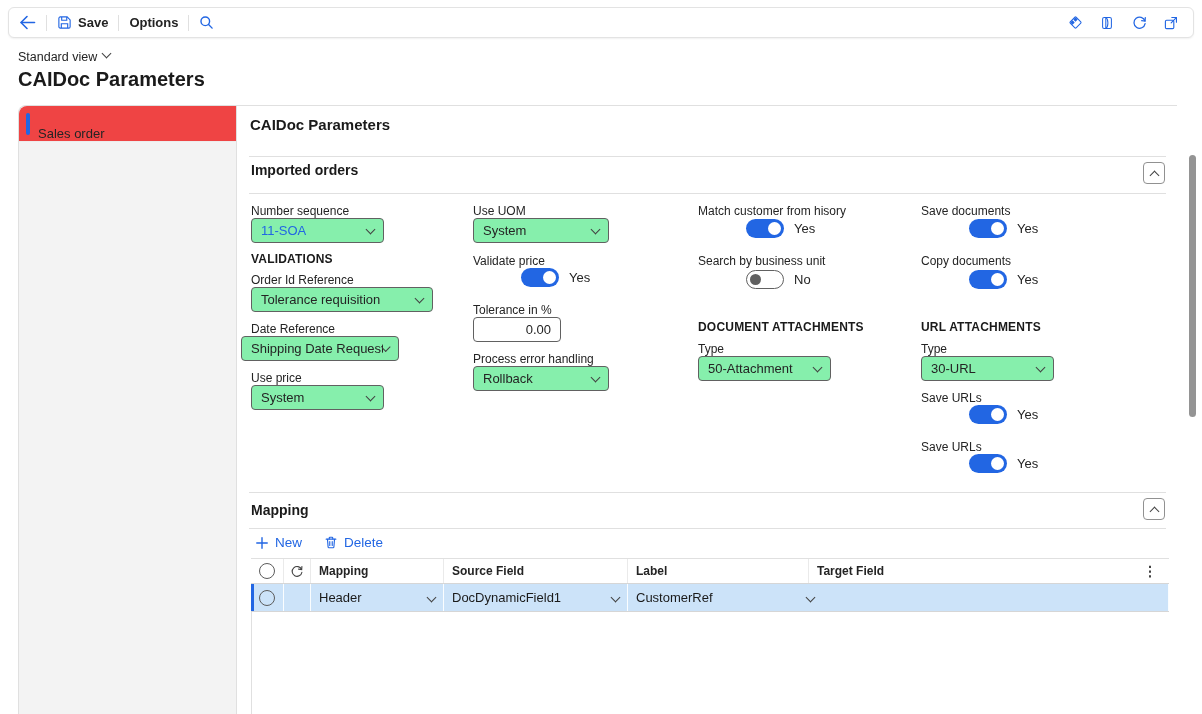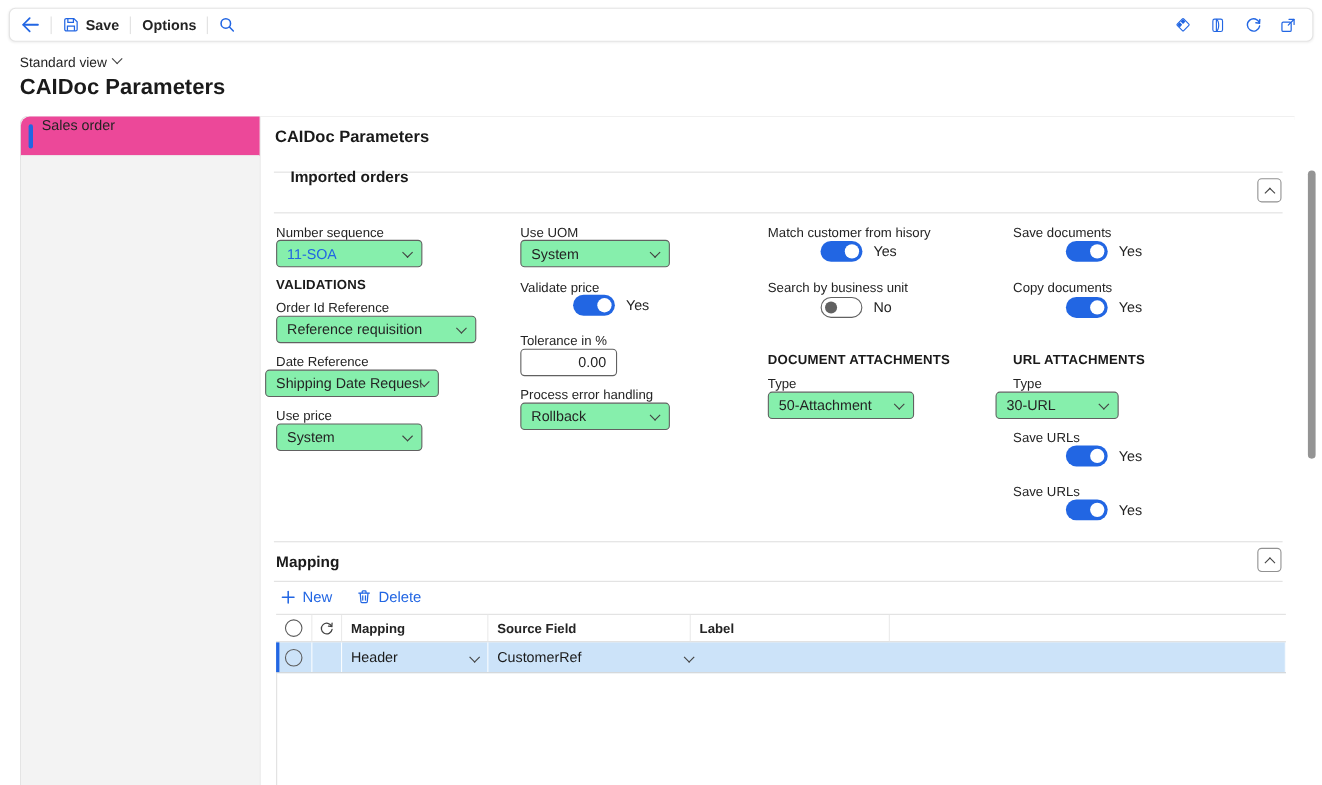--- a/index.html
+++ b/index.html
@@ -25,21 +25,21 @@
   .chev { width:7px; height:7px; border-right:1.4px solid #424242; border-bottom:1.4px solid #424242; transform:rotate(45deg); display:inline-block; }
   .chev.up { transform:rotate(-135deg); margin-top:4px; }
   .h1 { position:absolute; left:18px; top:68px; font-size:20px; font-weight:700; color:#1a1a1a; }
   
   .card {
     position:absolute; left:18px; top:105px; width:1159px; height:609px;
     border-top:1px solid #e0e0e0; border-left:1px solid #e0e0e0;
     border-top-left-radius:8px; background:#fff;
   }
   .sidebar { position:absolute; left:0; top:0; width:218px; height:609px; background:#f3f3f3; border-right:1px solid #e0e0e0; border-top-left-radius:8px; }
-  .side-item { position:relative; height:36px; background:#ec4899; border-top-left-radius:8px; border-bottom:1px solid #ededed; display:flex; align-items:flex-start; cursor:pointer; }
+  .side-item { position:relative; height:36px; background:#ef4444; border-top-left-radius:8px; border-bottom:1px solid #ededed; display:flex; align-items:flex-end; cursor:pointer; }
   .side-item .accent { position:absolute; left:7px; top:7px; width:4px; height:22px; background:#2266e3; border-radius:2px; }
   .side-item .s-lbl { margin-left:19px; font-size:13px; color:#242424; }
   .main { position:absolute; left:218px; top:0; width:941px; height:609px; }
   .panel-title { position:absolute; left:13px; top:10px; font-size:15px; font-weight:700; color:#1a1a1a; }
   .hr { position:absolute; left:12px; width:917px; height:1px; background:#e0e0e0; }
   .sec-title { position:absolute; font-size:14px; font-weight:700; color:#1a1a1a; }
   .collapse-btn { position:absolute; left:906px; width:22px; height:22px; border:1px solid #919191; border-radius:4px; background:#fff; display:flex; align-items:center; justify-content:center; cursor:pointer; }
   
   .lbl { position:absolute; font-size:12px; color:#242424; white-space:nowrap;text-align:center; }
   .grp { position:absolute; font-size:12px; font-weight:700; color:#1a1a1a; letter-spacing:.2px; white-space:nowrap; }
@@ -173,35 +173,35 @@
     <div class="side-item">
       <span class="accent"></span>
       <span class="s-lbl">Sales order</span>
     </div>
   </div>
 
   <div class="main">
     <div class="panel-title">CAIDoc Parameters</div>
     <div class="hr" style="top:50px;"></div>
 
-    <div class="sec-title" style="left:14px; top:46px;margin-left:13px;">Imported orders</div>
+    <div class="sec-title" style="left:14px; top:56px;">Imported orders</div>
     <div class="collapse-btn" style="top:56px;">
         <span class="chev up"></span>
       </div>
     <div class="hr" style="top:87px;"></div>
 
     <div class="lbl" style="left:14px; top:98px;">Number sequence</div>
     <div class="combo" style="left:14px; top:112px; width:133px;">
       <span class="val link">11-SOA</span>
       <span class="chev"></span>
     </div>
     <div class="grp" style="left:14px; top:146px;">VALIDATIONS</div>
     <div class="lbl" style="left:14px; top:167px;">Order Id Reference</div>
     <div class="combo" style="left:14px; top:181px; width:182px;">
-      <span class="val">Reference requisition</span>
+      <span class="val">Tolerance requisition</span>
       <span class="chev"></span>
     </div>
     <div class="lbl" style="left:14px; top:216px;">Date Reference</div>
     <div class="combo" style="left:4px; top:230px; width:158px;">
       <span class="val">Shipping Date Requested</span>
       <span class="chev"></span>
     </div>
     <div class="lbl" style="left:14px; top:265px;">Use price</div>
     <div class="combo" style="left:14px; top:279px; width:133px;">
       <span class="val">System</span>
@@ -260,21 +260,21 @@
     </div>
     <div class="lbl" style="left:684px; top:148px;">Copy documents</div>
     <div class="toggle-wrap" style="left:684px; top:164px;">
       <span class="toggle on">
           <span class="knob"></span>
         </span>
       <span class="toggle-val">Yes</span>
     </div>
     <div class="grp" style="left:684px; top:214px;">URL ATTACHMENTS</div>
     <div class="lbl" style="left:684px; top:236px;">Type</div>
-    <div class="combo" style="left:668px; top:250px; width:112px;">
+    <div class="combo" style="left:684px; top:250px; width:133px;">
       <span class="val">30-URL</span>
       <span class="chev"></span>
     </div>
     <div class="lbl" style="left:684px; top:285px;">Save URLs</div>
     <div class="toggle-wrap" style="left:684px; top:299px;">
       <span class="toggle on">
           <span class="knob"></span>
         </span>
       <span class="toggle-val">Yes</span>
     </div>
@@ -332,33 +332,43 @@
         </div>
         <div class="gc c-map">
             <span>Mapping</span>
           </div>
         <div class="gc c-src">
             <span>Source Field</span>
           </div>
         <div class="gc c-lab">
             <span>Label</span>
           </div>
+        <div class="gc c-tgt">
+          <span>Target Field</span>
+          <span class="kebab">⋮</span>
+        </div>
       </div>
       <div class="g-row">
         <span class="rowbar"></span>
         <div class="gc c-sel">
             <span class="radio"></span>
           </div>
         <div class="gc c-sync"></div>
         <div class="gc c-map">
           <span class="cellcombo">
               <span>Header</span>
               <span class="chev"></span>
             </span>
         </div>
+        <div class="gc c-src">
+          <span class="cellcombo">
+              <span>DocDynamicField1</span>
+              <span class="chev"></span>
+            </span>
+        </div>
         <div class="gc c-tgt">
           <span class="cellcombo" style="width:178px;">
               <span>CustomerRef</span>
               <span class="chev"></span>
             </span>
         </div>
       </div>
     </div>
     <div class="g-body-edge"></div>
   </div>

